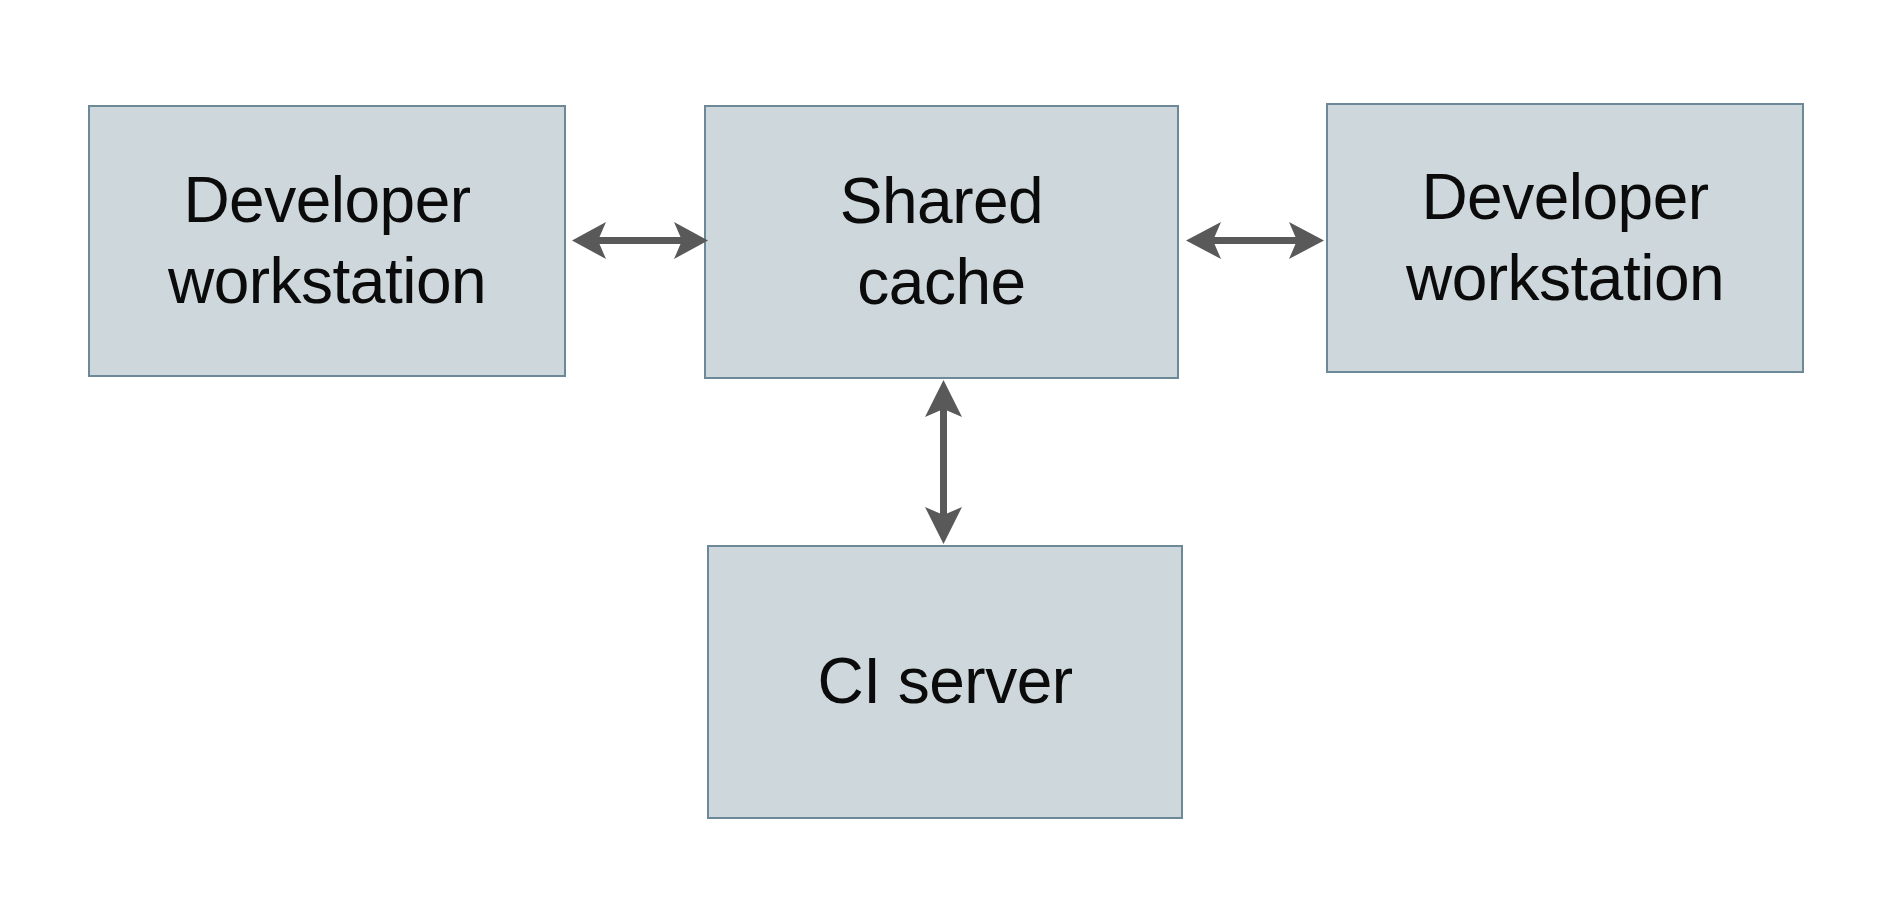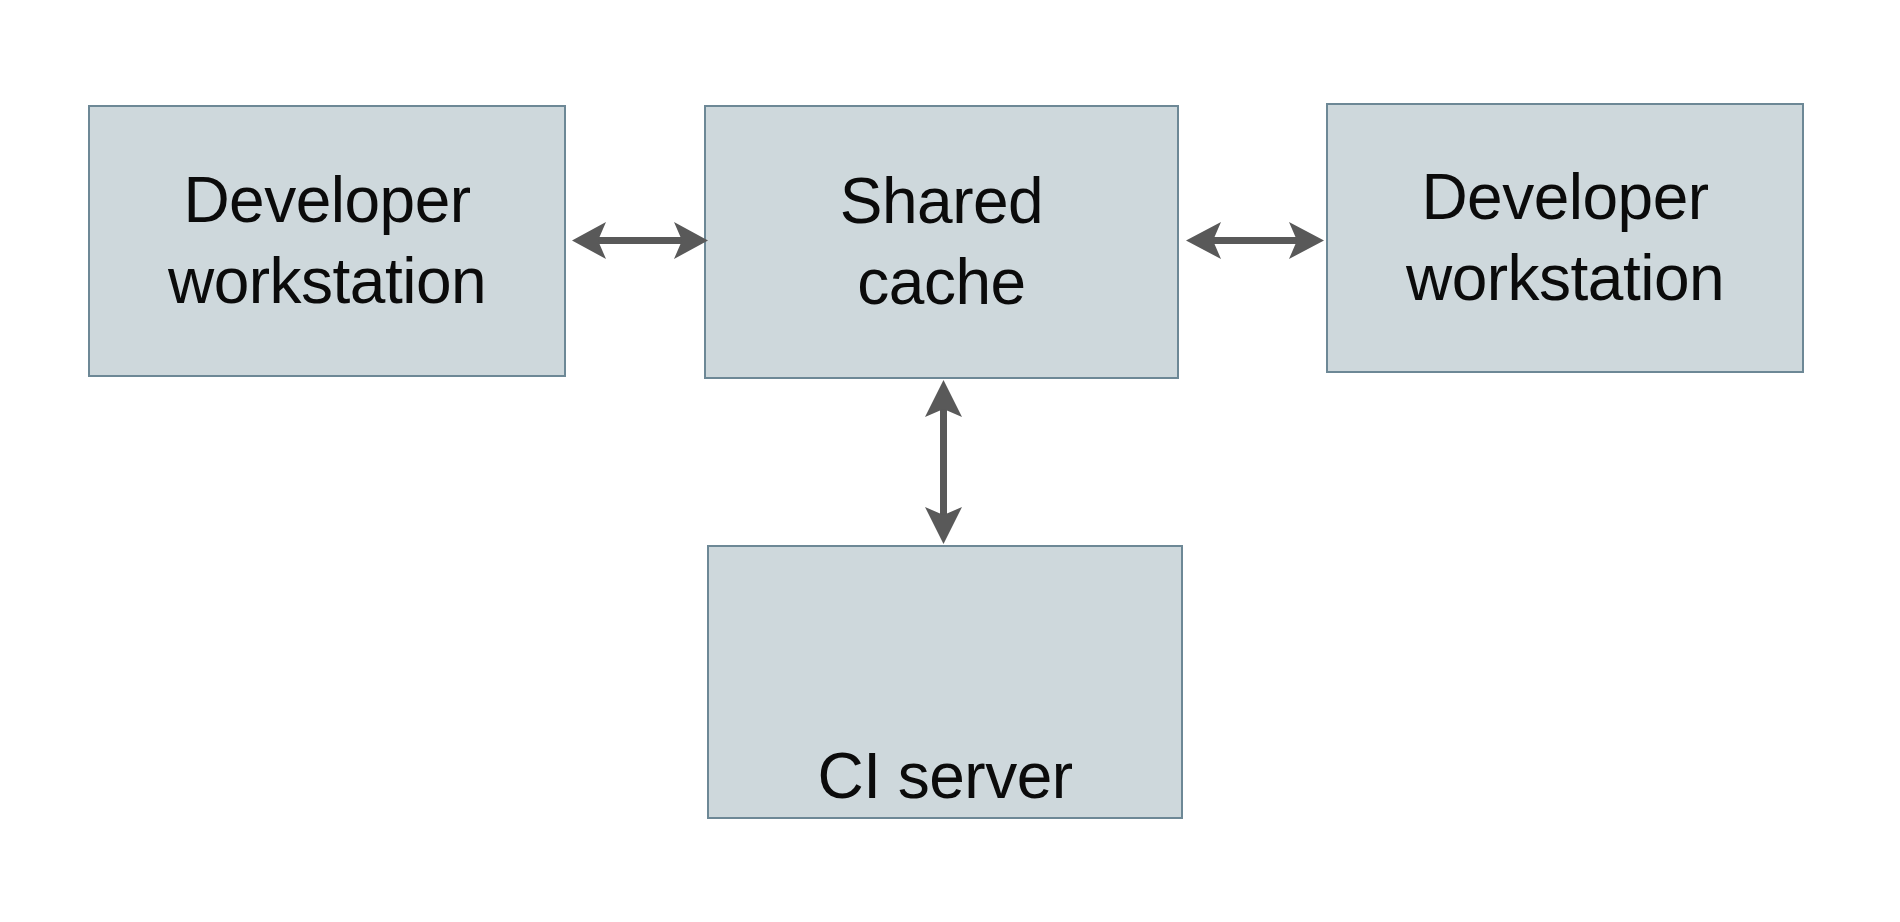--- a/index.html
+++ b/index.html
@@ -37,21 +37,21 @@
     font-weight: 400;
     color: #0b0b0b;
     letter-spacing: -0.5px;
     white-space: pre-line;
     padding: 0 4px;
   }
   
   #node-dev-left  { left: 88px;   top: 105px; width: 478px; height: 272px; }
   #node-cache     { left: 704px;  top: 105px; width: 475px; height: 274px; }
   #node-dev-right { left: 1326px; top: 103px; width: 478px; height: 270px; }
-  #node-ci        { left: 707px;  top: 545px; width: 476px; height: 274px; align-items: flex-end; }
+  #node-ci        { left: 707px;  top: 545px; width: 476px; height: 274px; }
 
   #node-dev-right .node-label {
     
     white-space: pre-line;
     width: 520px;
   }
 
   .edge {
     position: absolute;
     pointer-events: none;

